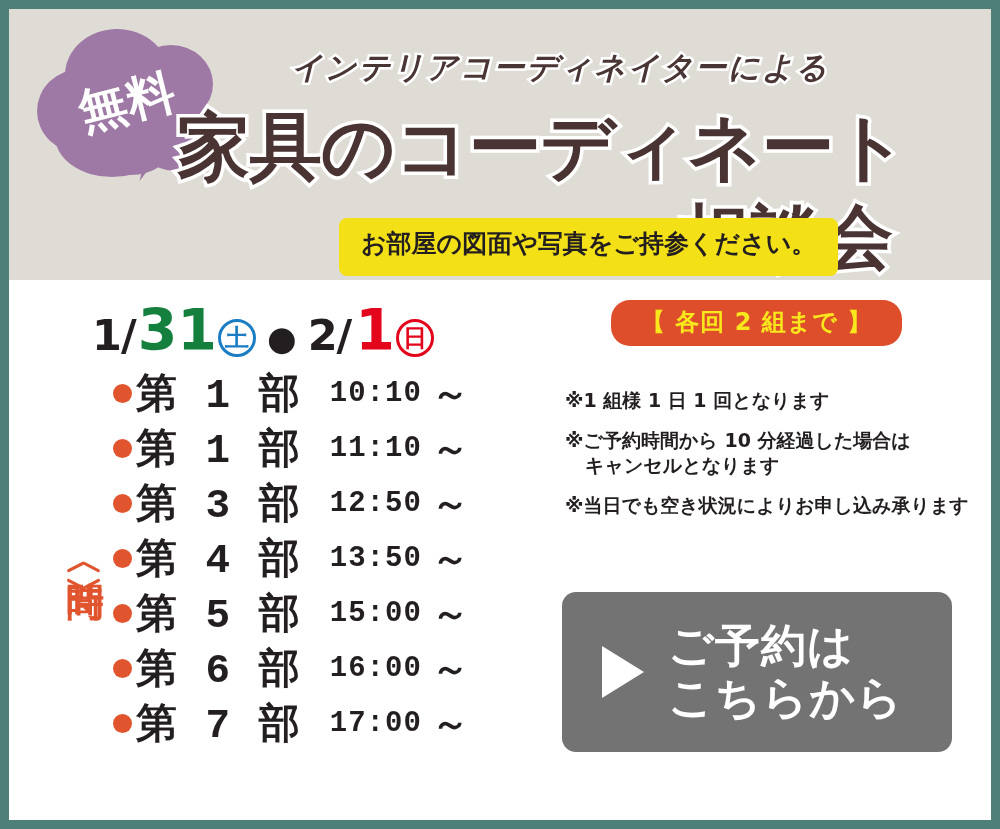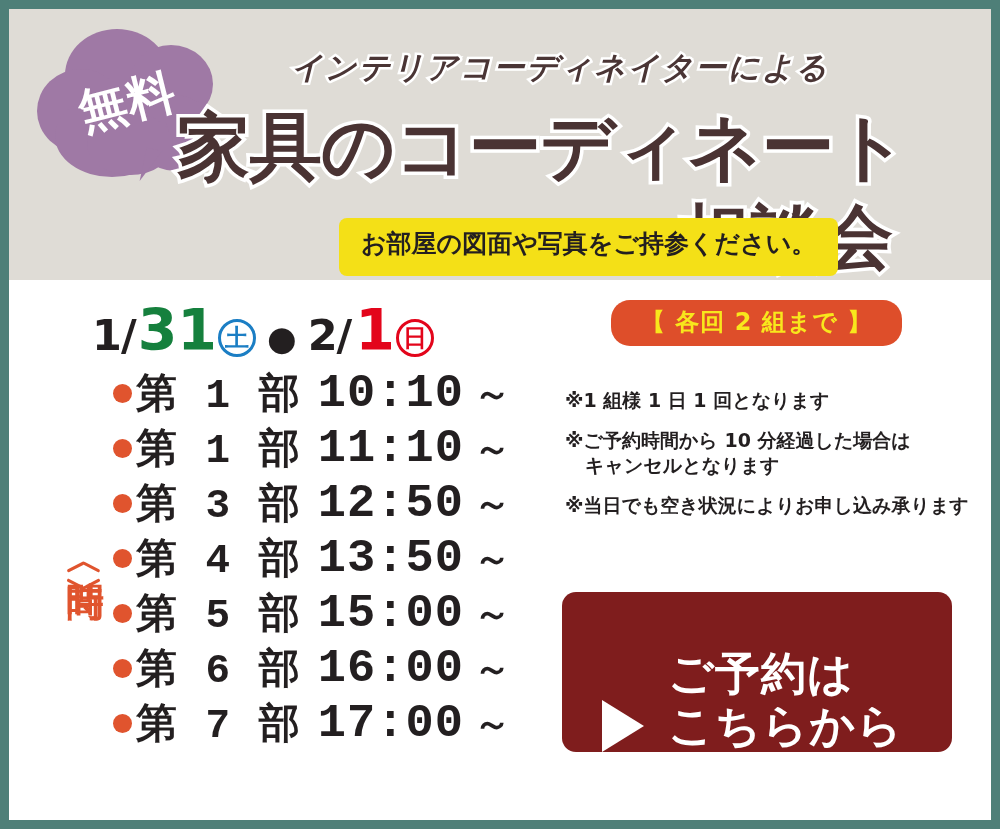--- a/index.html
+++ b/index.html
@@ -163,21 +163,21 @@
     font-weight:bold;
     color:#231f20;
     white-space:nowrap;
   }
   .bullet {
     width:19px; height:19px; border-radius:50%;
     background:#e0542e;
     margin-right:4px; flex:none;
   }
   .t-part { font-size:41px; letter-spacing:2px; }
-  .t-time { font-size:47px; letter-spacing:1px; margin-left:16px; }
+  .t-time { font-size:29px; letter-spacing:1px; margin-left:28px; }
   .t-tilde { font-size:37px; margin-left:10px; }
 
   
   #right-col {
     position:absolute; left:525px; top:0px; width:440px;
   }
   #capacity-badge {
     position:absolute; left:77px; top:20px;
     background:#de4e2a;
     color:#f8e71c;
@@ -194,23 +194,23 @@
     font-size:19px; font-weight:bold;
     color:#231f20;
     margin-left:26px;
   }
   .note { margin-bottom:15px; line-height:1.32; }
   .note-ind { padding-left:20px; }
 
   #cta {
     position:absolute; left:28px; top:312px;
     width:390px; height:160px;
-    background:#7f1d1d;
+    background:#737373;
     border-radius:14px;
-    display:flex; align-items:flex-end;
+    display:flex; align-items:center;
   }
   #cta-triangle {
     width:0; height:0;
     margin-left:40px;
     border-left:42px solid #ffffff;
     border-top:26px solid transparent;
     border-bottom:26px solid transparent;
     flex:none;
   }
   #cta-text {

